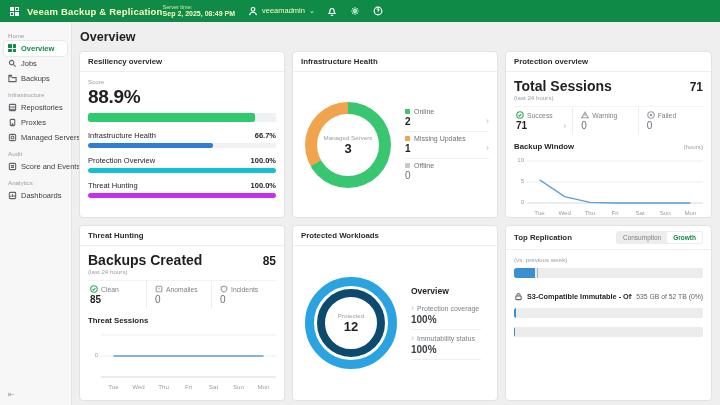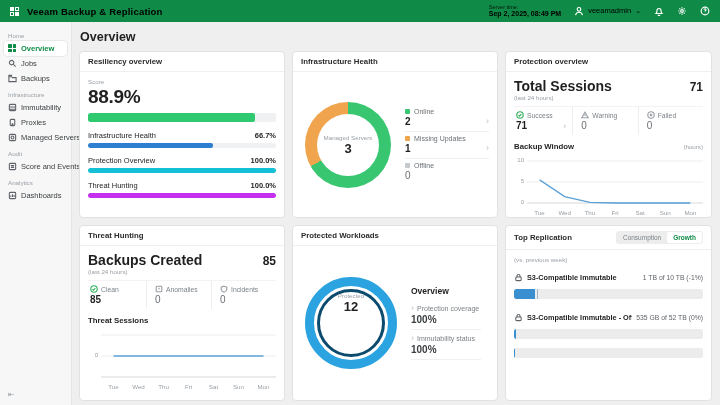--- a/index.html
+++ b/index.html
@@ -1,20 +1,20 @@
 <!DOCTYPE html>
 <html><head>
 <meta charset="utf-8">
 <style>
   * { margin:0; padding:0; box-sizing:border-box; }
   html,body { width:720px; height:405px; overflow:hidden; }
   body { font-family:"Liberation Sans","DejaVu Sans",sans-serif; background:#efefef; color:#1f1f1f; }
 
   
-  .topbar { height:22px; background:#0f8b47; display:flex; align-items:center; justify-content:space-between; padding:0 10px; color:#000000; }
+  .topbar { height:22px; background:#0f8b47; display:flex; align-items:center; padding:0 10px; color:#fef9c3; }
   .topbar-left { display:flex; align-items:center; gap:8px; }
   .logo-grid { display:grid; grid-template-columns:4px 4px; grid-template-rows:4px 4px; gap:1px; }
   .logo-grid span { border:1px solid #fff; }
   .logo-grid span.f { background:#fff; }
   .app-title { font-size:9.5px; font-weight:bold; letter-spacing:.2px; }
   .topbar-right { display:flex; align-items:center; gap:12px; }
   .server-time { text-align:left; line-height:1.15; }
   .server-time .lbl { font-size:5.5px; opacity:.85; }
   .server-time .val { font-size:7px; font-weight:bold; }
   .user-chip { display:flex; align-items:center; gap:4px; font-size:7.5px; }
@@ -84,21 +84,21 @@
   .ylabels span { position:absolute; right:3px; }
   .plot { position:relative; flex:1; }
   .plot svg { width:100%; height:52px; display:block; }
   .grid-line { stroke:#ececec; stroke-width:1; }
   .axis-line { stroke:#d4d6d8; stroke-width:1; }
   .series-line { stroke:#5aa0d6; stroke-width:1.4; fill:none; }
   .xlabels { display:grid; grid-template-columns:repeat(7,1fr); font-size:6.2px; color:#9aa0a6; text-align:center; margin-top:2px; }
 
   
   .ring-outer { width:92px; height:92px; border-radius:50%; border:9px solid #2aa3e0; display:flex; align-items:center; justify-content:center; }
-  .ring-inner { width:68px; height:68px; border-radius:50%; border:3px solid #0c4a6e; display:flex; justify-content:center; }
+  .ring-inner { width:68px; height:68px; border-radius:50%; border:8px solid #0c4a6e; display:flex; align-items:center; justify-content:center; }
   .ring-center { text-align:center; }
   .ov2-col { flex:1; padding-right:8px; }
   .ov2-title { font-size:8.5px; font-weight:bold; margin-bottom:4px; }
   .kv-row { border-bottom:1px solid #f0f0f0; padding:3px 0 4px 0; }
   .kv-lbl { font-size:7px; color:#7d8287; display:flex; align-items:center; gap:3px; }
   .kv-val { font-size:10px; font-weight:bold; margin-top:1px; color:#3c4043; }
 
   
   .toggle { display:flex; background:#ededed; border-radius:3px; padding:1px; font-size:6.5px; font-weight:normal; }
   .toggle .opt { padding:2px 6px; border-radius:2px; color:#7d8287; cursor:pointer; }
@@ -197,21 +197,21 @@
     </div>
 
     <div class="side-section-label">Infrastructure</div>
     <div class="side-item">
       <span class="side-ic">
           <svg viewBox="0 0 10 10">
             <rect x="1.5" y="1.5" width="7" height="7" rx="1"></rect>
             <path d="M1.5 4.5h7M1.5 7h7"></path>
           </svg>
         </span>
-      <span>Immutability</span>
+      <span>Repositories</span>
     </div>
     <div class="side-item">
       <span class="side-ic">
           <svg viewBox="0 0 10 10">
             <rect x="2.5" y="1.5" width="5" height="7" rx="1"></rect>
             <circle cx="5" cy="7" r=".6"></circle>
           </svg>
         </span>
       <span>Proxies</span>
     </div>
@@ -536,28 +536,20 @@
           <span>Top Replication</span>
           <span class="toggle">
             <span class="opt">Consumption</span>
             <span class="opt active">Growth</span>
           </span>
         </div>
         <div class="card-body">
           <div class="tiny" style="margin-bottom:5px">(vs. previous week)</div>
 
           <div class="repo-row">
-            <div class="repo-top">
-              <span class="repo-ic"><svg viewBox="0 0 10 10">
-                    <rect x="2" y="4.5" width="6" height="4" rx="1"></rect>
-                    <path d="M3.3 4.5V3.3a1.7 1.7 0 0 1 3.4 0v1.2"></path>
-                  </svg></span>
-              <span class="repo-name">S3-Compatible Immutable</span>
-              <span class="repo-usage">1 TB of 10 TB (-1%)</span>
-            </div>
             <div class="repo-track">
               <div class="repo-fill" style="width: 11%;"></div>
               <div class="repo-marker" style="left:12%"></div>
             </div>
           </div>
 
           <div class="repo-row">
             <div class="repo-top">
               <span class="repo-ic"><svg viewBox="0 0 10 10">
                     <rect x="2" y="4.5" width="6" height="4" rx="1"></rect>

